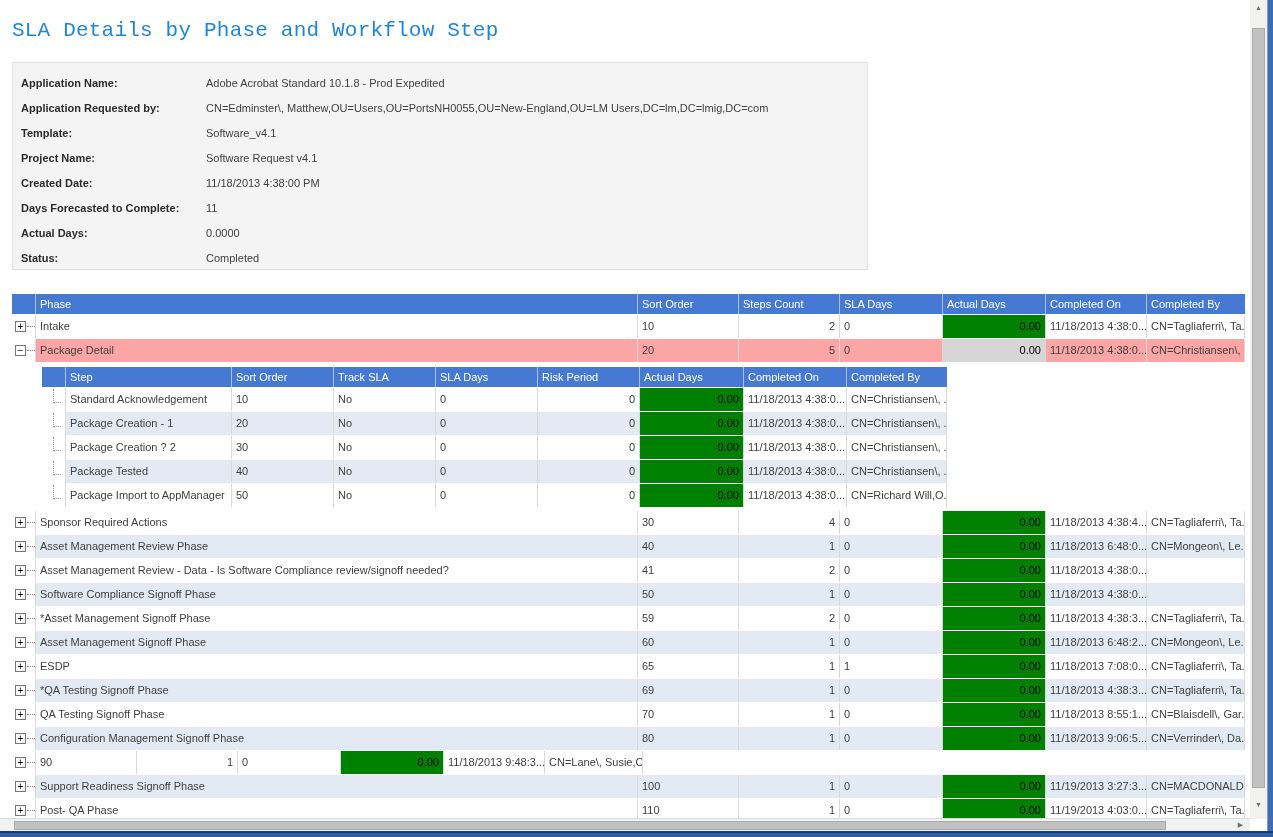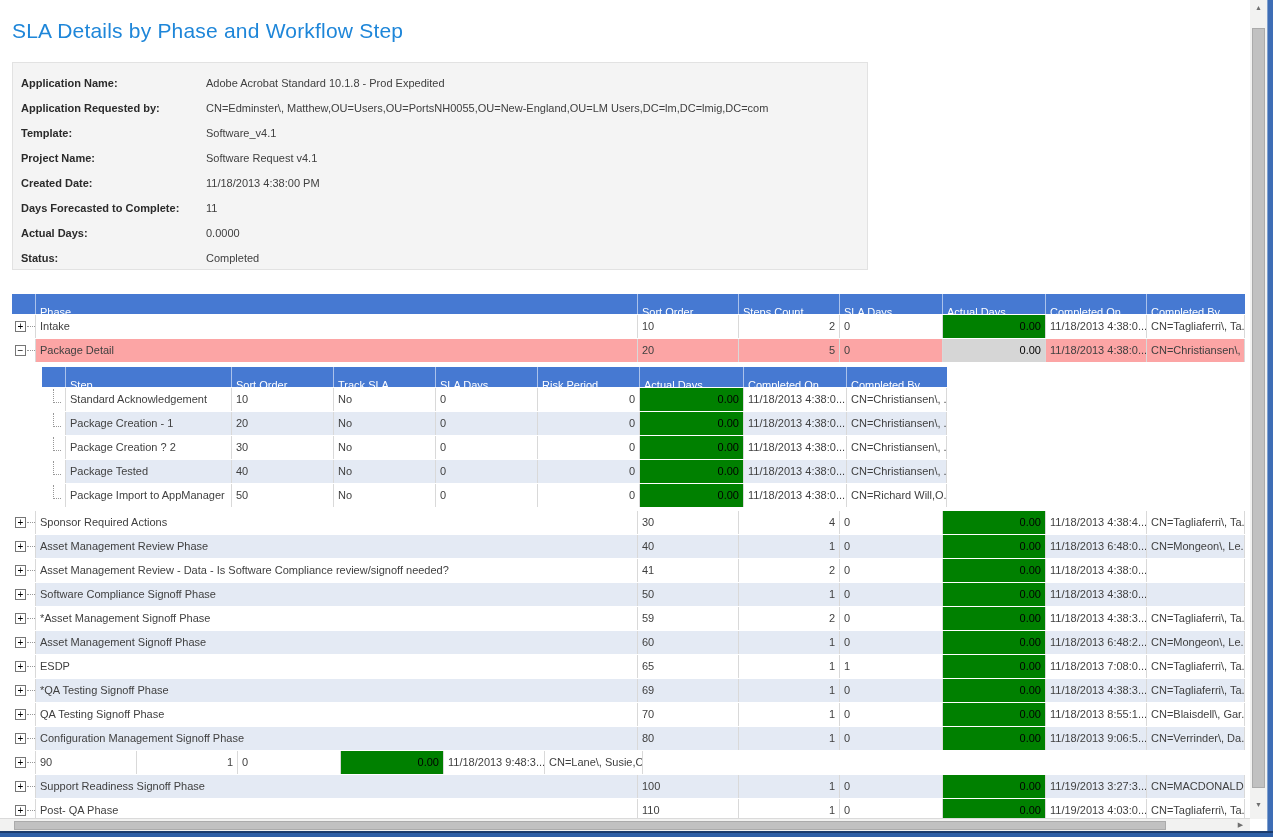--- a/index.html
+++ b/index.html
@@ -3,35 +3,35 @@
 <meta charset="utf-8">
 <style>
   * { box-sizing: border-box; }
   html,body { margin:0; padding:0; }
   body {
     width:1273px; height:837px; position:relative; overflow:hidden;
     background:#ffffff; font-family:"Liberation Sans", sans-serif; color:#3c3c3c;
   }
   .page-title {
     position:absolute; left:12px; top:5px; font-size:21px; font-weight:400;
-    color:#1e86d9; letter-spacing:0.2px;
+    color:#1e86d9; letter-spacing:0.2px;font-family:Liberation Mono, monospace;
   }
   
   .info-panel {
     position:absolute; left:12px; top:62px; width:856px; height:208px;
     background:#f4f4f4; border:1px solid #e2e2e2; padding-top:8px;
   }
   .info-row { height:25px; line-height:25px; display:flex; font-size:11px; }
   .info-label { width:193px; padding-left:8px; font-weight:bold; color:#2b2b2b; white-space:nowrap; }
   .info-value { color:#404040; white-space:nowrap; overflow:hidden; }
   
   .main-table { position:absolute; left:12px; top:294px; width:1233px; }
   .thead { display:flex; height:20px; background:#4679d2; }
   .thead .hcell {
-    color:#ffffff; font-size:11px; line-height:20px; padding:8px 4px;
+    color:#ffffff; font-size:11px; line-height:20px; padding:0 4px;
     border-right:1px solid rgba(255,255,255,0.55); white-space:nowrap; overflow:hidden;
   }
   .thead .hcell:last-child { border-right:none; }
   .trow { display:flex; height:23px; margin-top:1px; background:#ffffff; }
   .cell {
     font-size:11px; line-height:23px; padding:0 4px; color:#3f3f3f;
     border-right:1px solid #d9d9d9; white-space:nowrap; overflow:hidden; background:#ffffff;
   }
   .trow.zebra .cell { background:#e4eaf4; }
   .trow.selected .cell { background:#fca5a5; }

